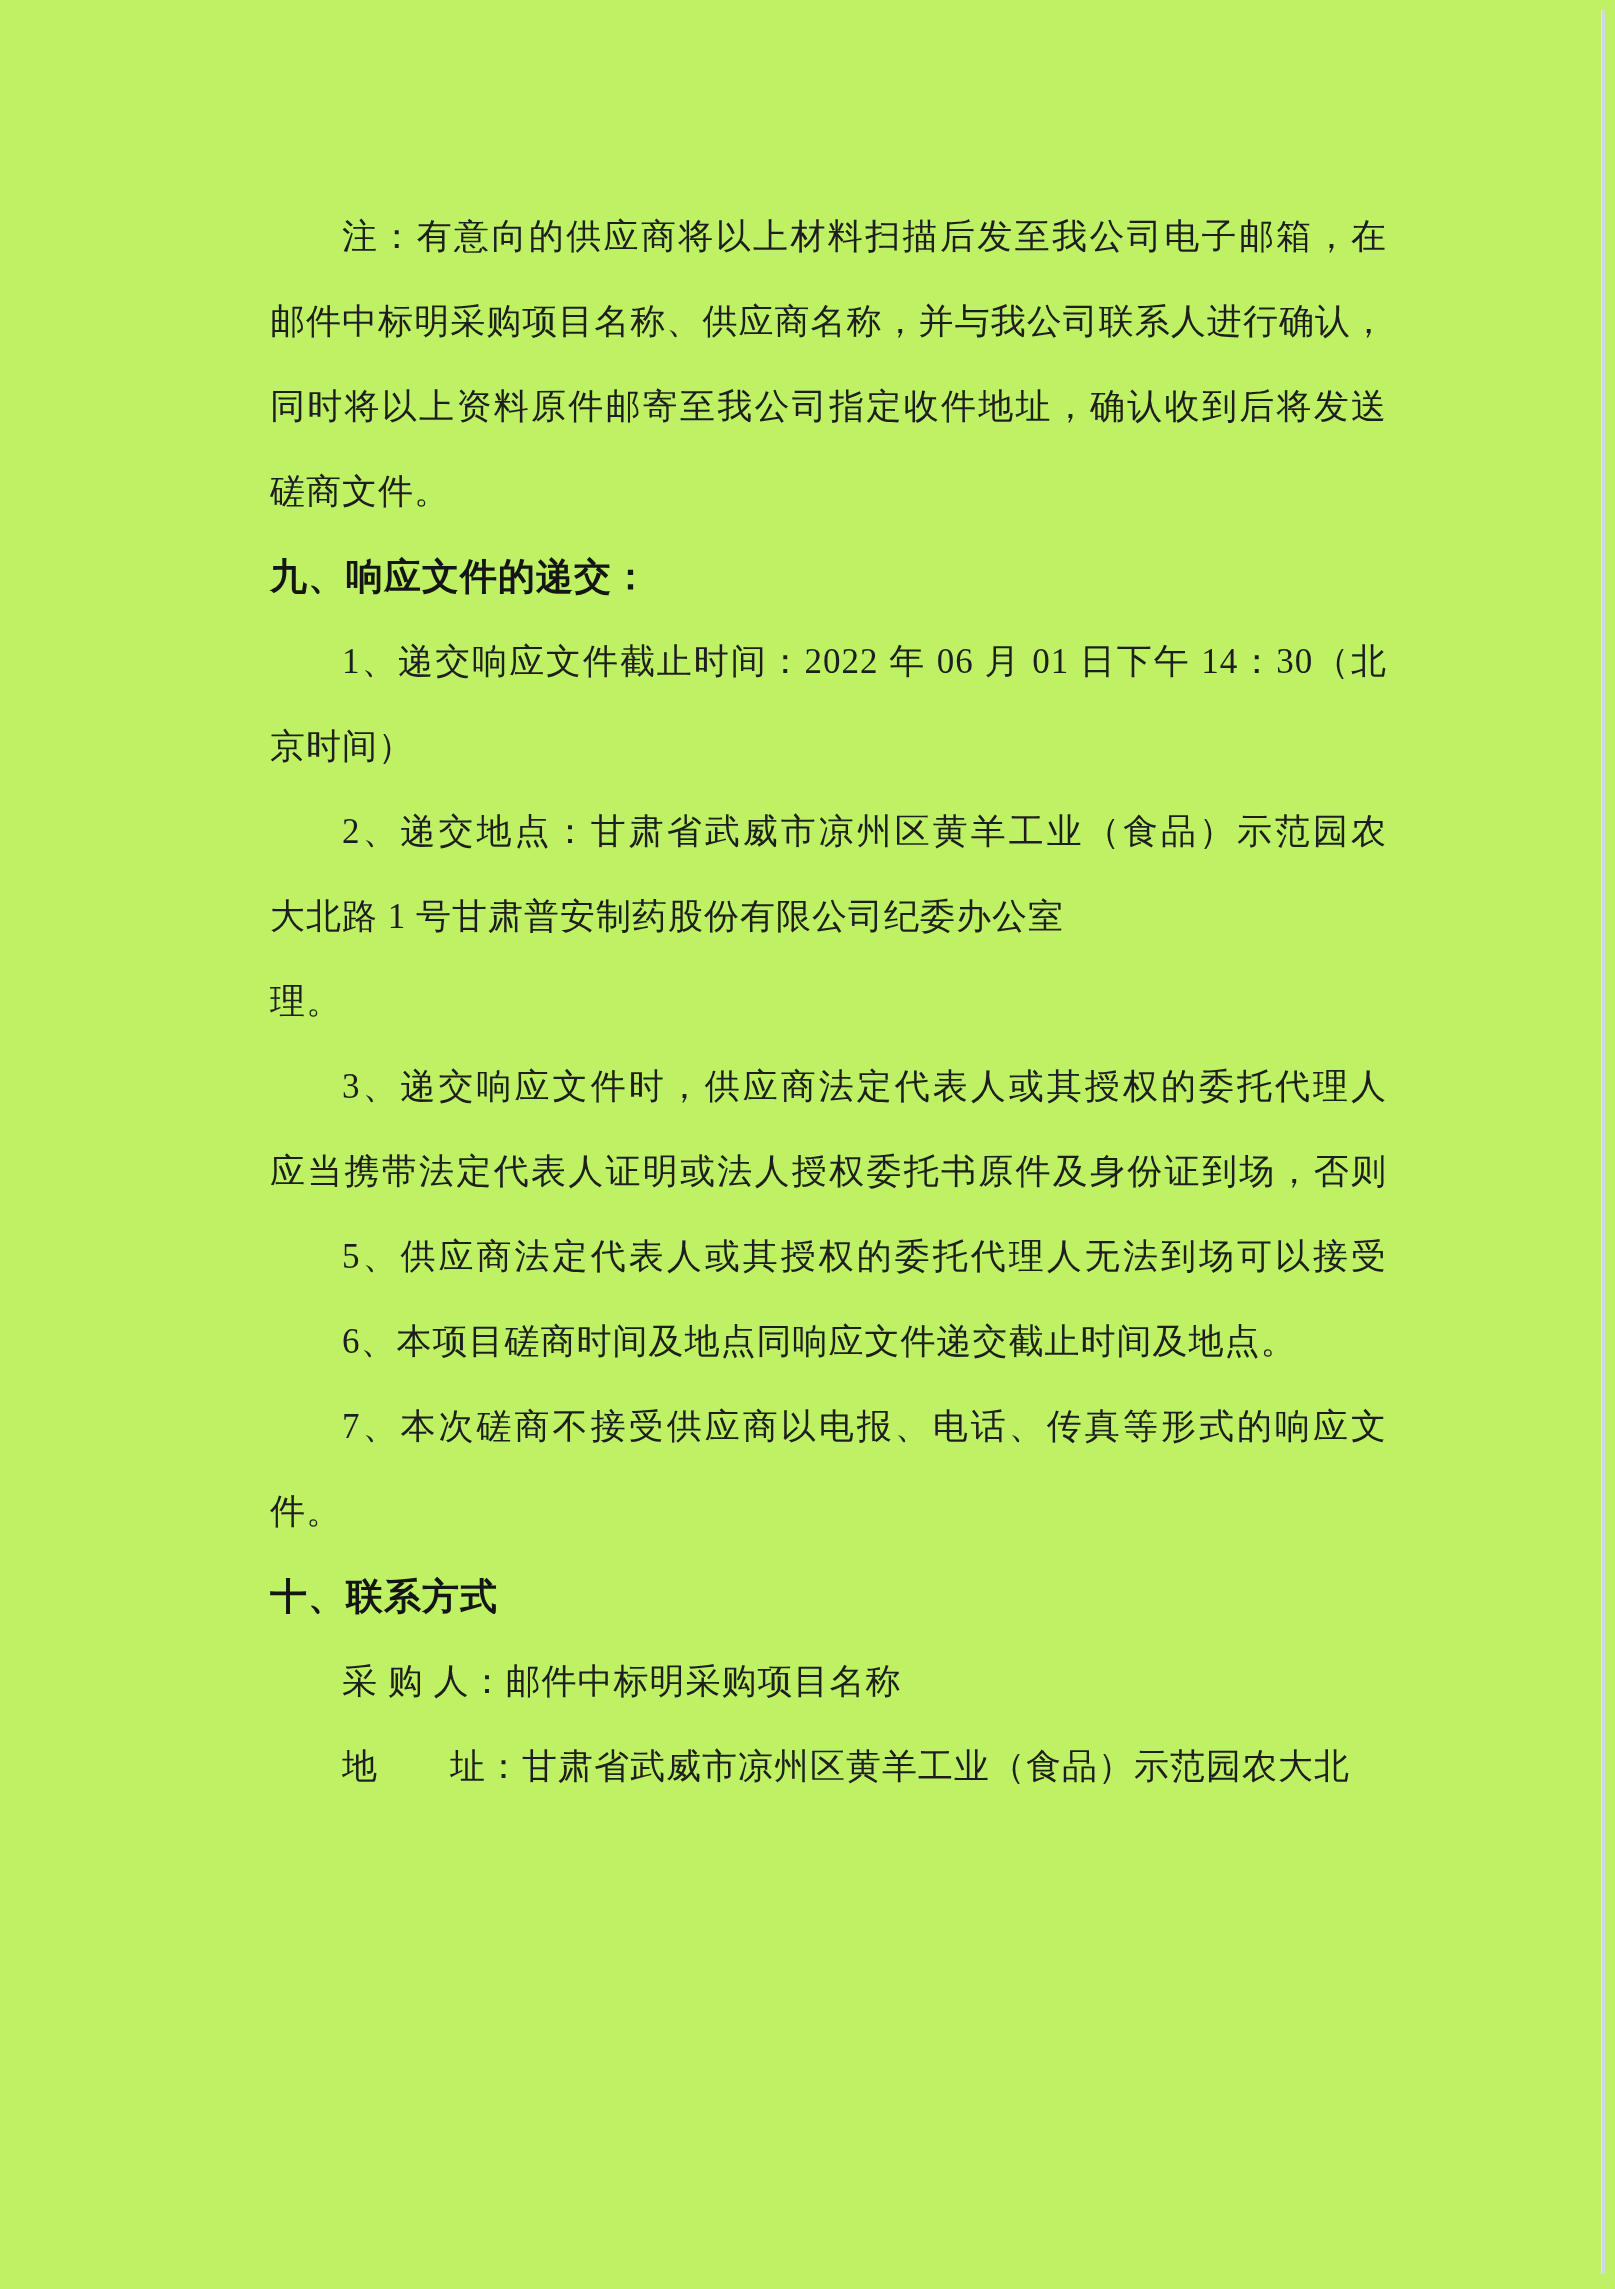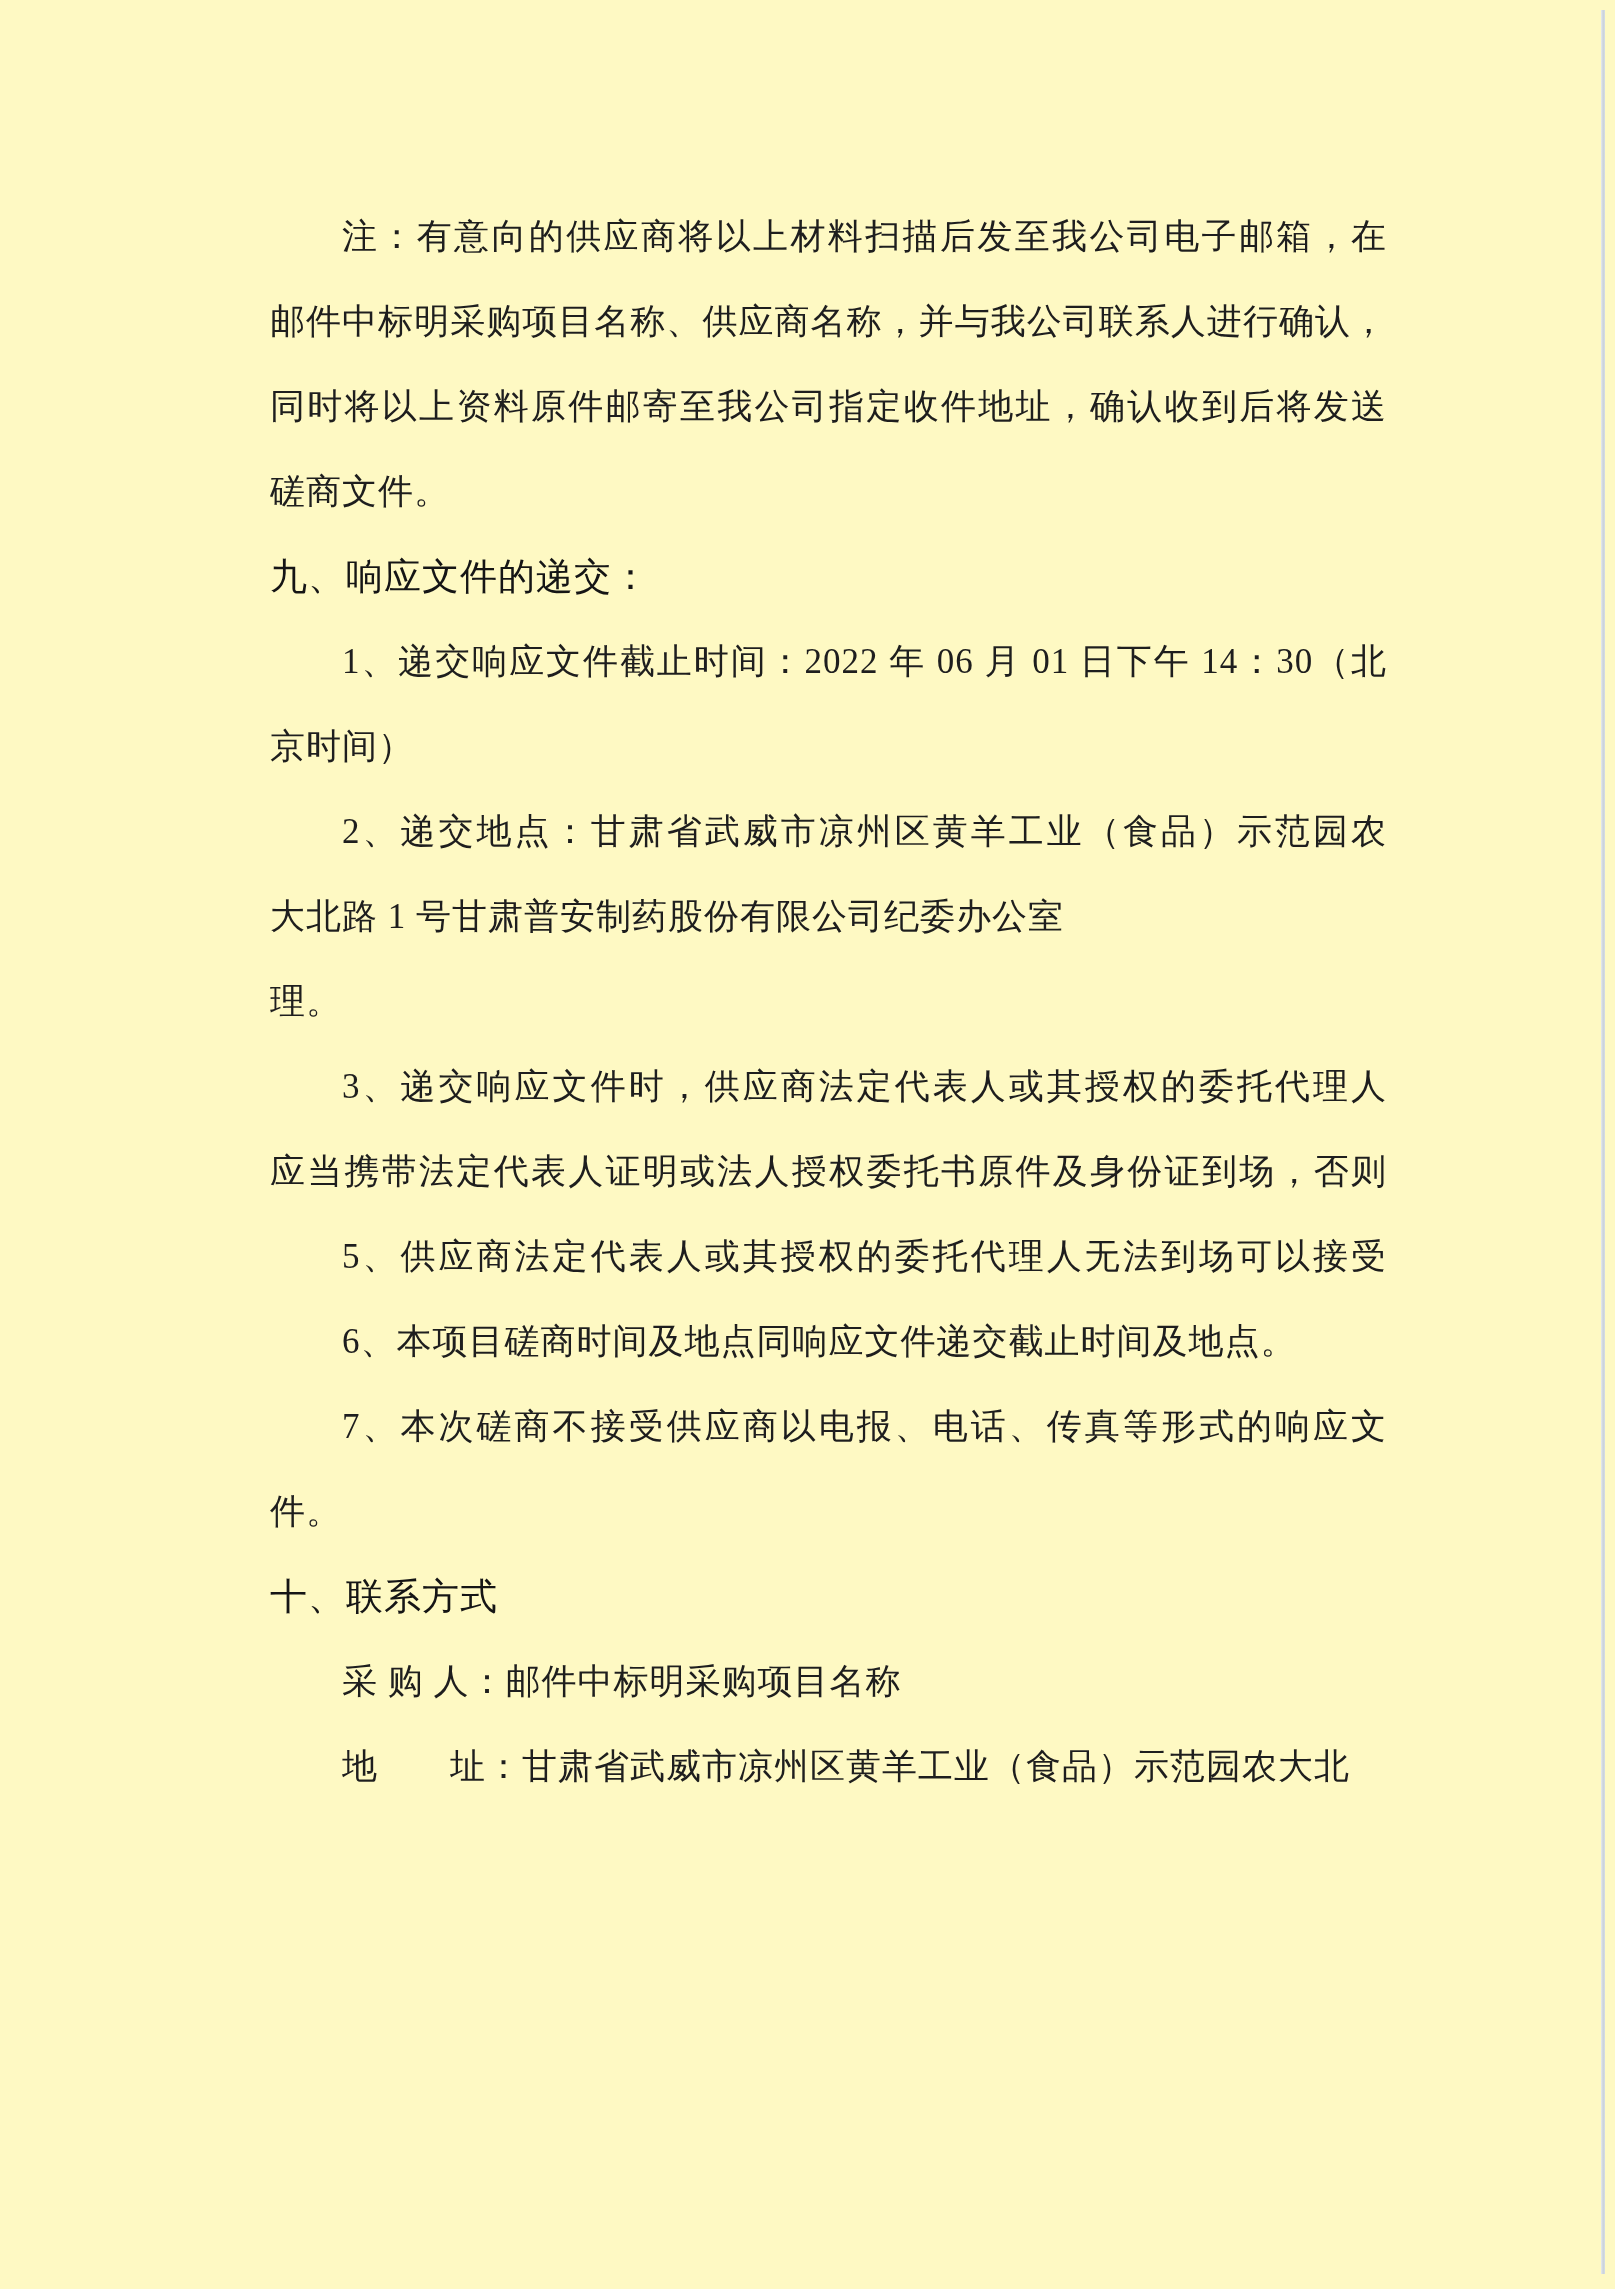--- a/index.html
+++ b/index.html
@@ -5,21 +5,21 @@
 <style>
   html, body {
     margin: 0;
     padding: 0;
     background: #ffffff;
   }
   .page {
     position: relative;
     width: 1615px;
     height: 2290px;
-    background: #fef9c3;
+    background: #bef264;
     overflow: hidden;
     font-family: "Liberation Serif", "DejaVu Serif", serif;
   }
   .content {
     position: absolute;
     left: 270px;
     top: 194px;
     width: 1117px;
   }
   .line {
@@ -32,21 +32,21 @@
   }
   .fill {
     text-align: justify;
     text-align-last: justify;
   }
   .indent {
     padding-left: 72px;
   }
   .heading {
     font-family: "Liberation Sans", "DejaVu Sans", sans-serif;
-    font-weight: 400;
+    font-weight: 700;
     font-size: 37px;
     color: #151515;
   }
   .edge-line {
     position: absolute;
     left: 1601px;
     top: 9.8px;
     width: 3.9px;
     height: 2264px;
     background: linear-gradient(to right, #e6eaef 0%, #c9d1da 55%, #d8dee5 100%);

